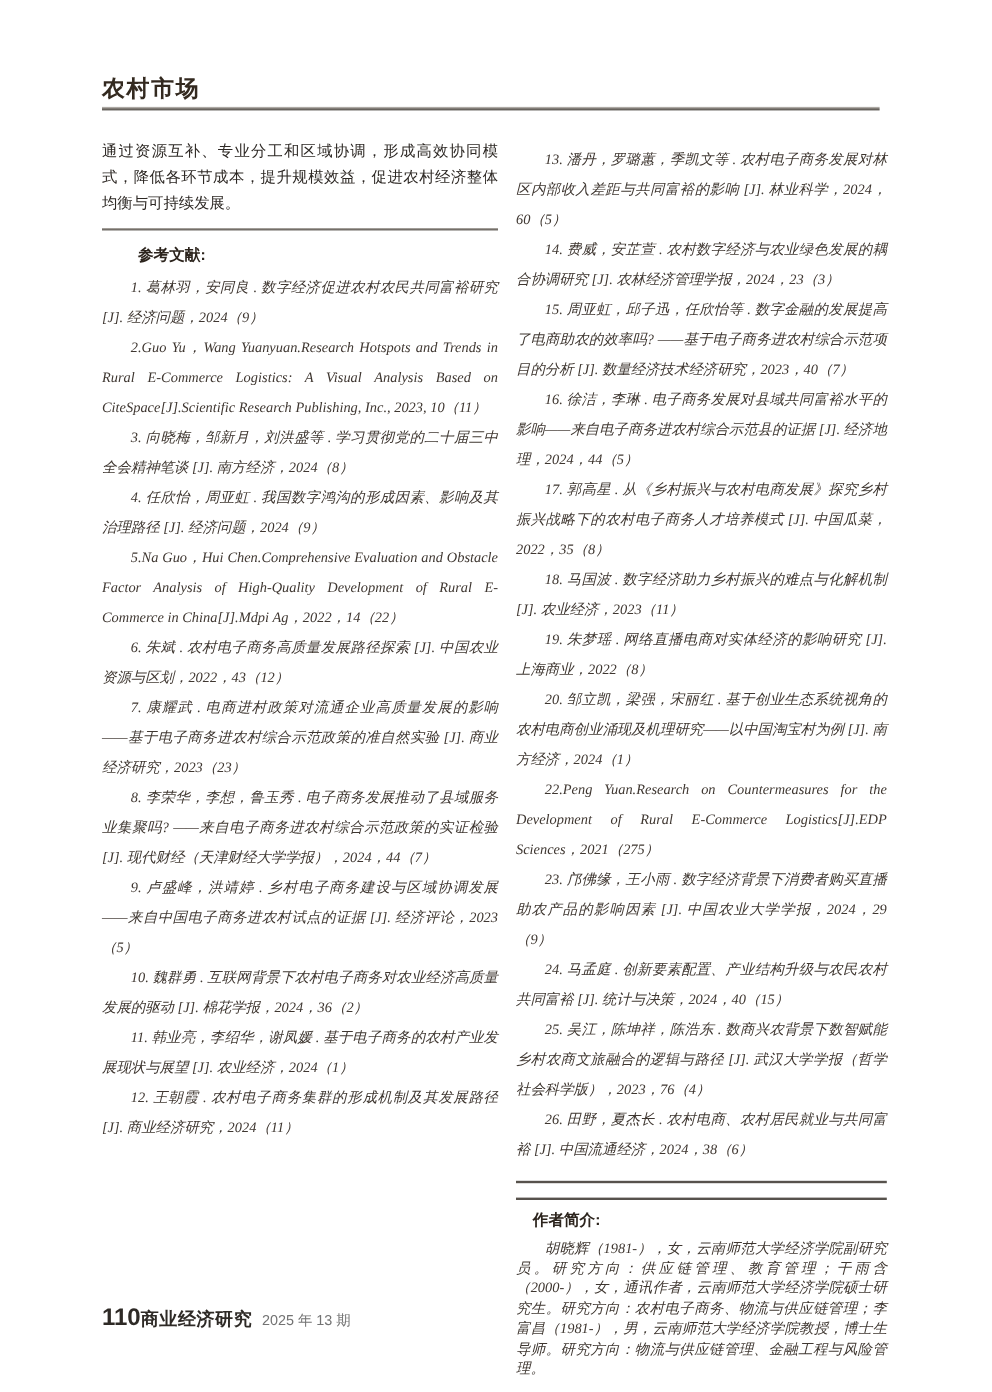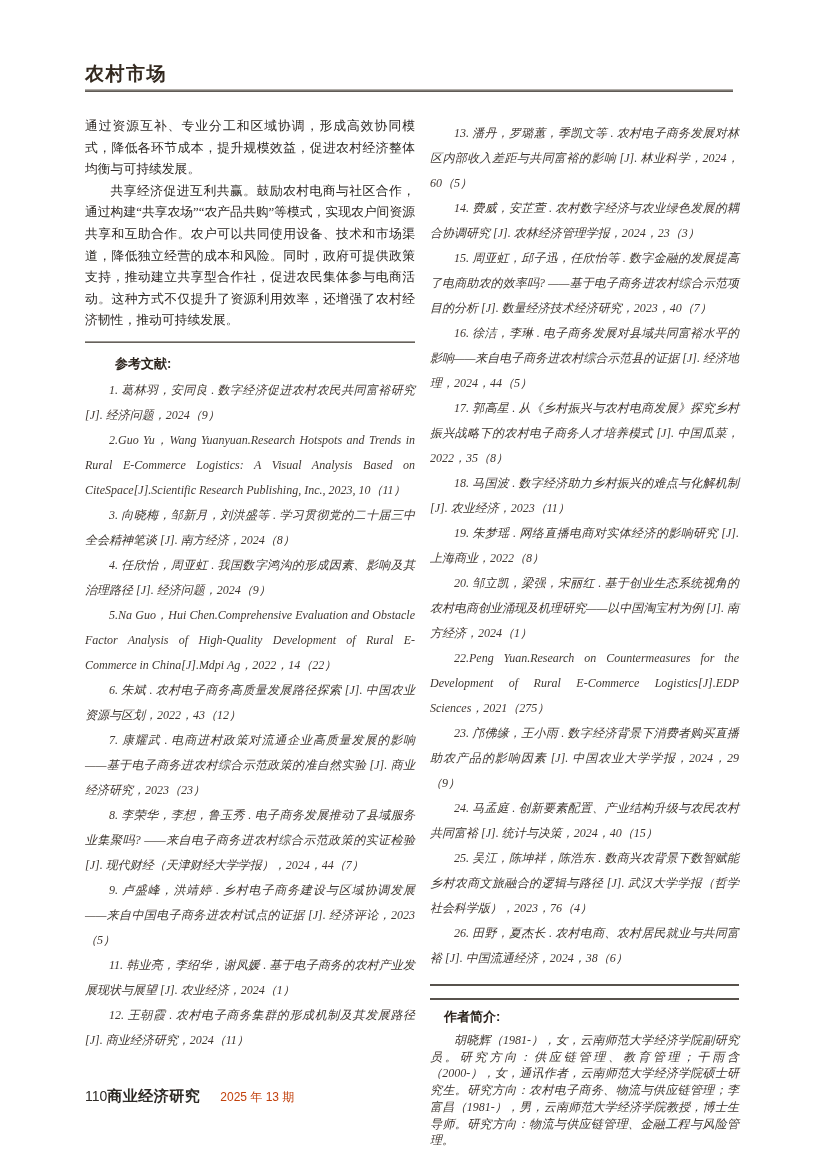--- a/index.html
+++ b/index.html
@@ -51,52 +51,52 @@
   .author-bio {
     margin:0; text-indent:2em; font-size:12px; line-height:16.7px;
     font-style:italic; color:#3f3731; text-align:justify;
   }
 
   .footer {
     position:absolute; left:85px; top:1087px;
     font-family:"Liberation Sans","DejaVu Sans",sans-serif;
     color:#2e2a26; display:flex; align-items:baseline;
   }
-  .footer .page-num { font-weight:normal; font-size:14px; }
+  .footer .page-num { font-weight:bold; font-size:20px; }
   .footer .journal  { font-weight:bold; font-size:15px; letter-spacing:0.5px;text-align:right; }
-  .footer .issue    { font-size:12px; margin-left:20px; color:#c2410c; }
+  .footer .issue    { font-size:12px; margin-left:8px; color:#737373; }
 </style>
 </head>
 <body>
 
 <div class="page">
 
   <div class="masthead-title">农村市场</div>
   <div class="masthead-rule"></div>
 
   <div class="col col-left">
     <div class="body-text">
       <p>通过资源互补、专业分工和区域协调，形成高效协同模式，降低各环节成本，提升规模效益，促进农村经济整体均衡与可持续发展。</p>
-      <p class="indent">共享经济促进互利共赢。鼓励农村电商与社区合作，通过构建“共享农场”“农产品共购”等模式，实现农户间资源共享和互助合作。农户可以共同使用设备、技术和市场渠道，降低独立经营的成本和风险。同时，政府可提供政策支持，推动建立共享型合作社，促进农民集体参与电商活动。这种方式不仅提升了资源利用效率，还增强了农村经济韧性，推动可持续发展。</p>
     </div>
 
     <div class="section-rule"></div>
 
     <div class="ref-heading">参考文献:</div>
 
     <div class="refs">
       <p>1. 葛林羽，安同良 . 数字经济促进农村农民共同富裕研究 [J]. 经济问题，2024（9）</p>
       <p>2.Guo Yu，Wang Yuanyuan.Research Hotspots and Trends in Rural E-Commerce Logistics: A Visual Analysis Based on CiteSpace[J].Scientific Research Publishing, Inc., 2023, 10（11）</p>
       <p>3. 向晓梅，邹新月，刘洪盛等 . 学习贯彻党的二十届三中全会精神笔谈 [J]. 南方经济，2024（8）</p>
       <p>4. 任欣怡，周亚虹 . 我国数字鸿沟的形成因素、影响及其治理路径 [J]. 经济问题，2024（9）</p>
       <p>5.Na Guo，Hui Chen.Comprehensive Evaluation and Obstacle Factor Analysis of High-Quality Development of Rural E-Commerce in China[J].Mdpi Ag，2022，14（22）</p>
       <p>6. 朱斌 . 农村电子商务高质量发展路径探索 [J]. 中国农业资源与区划，2022，43（12）</p>
       <p>7. 康耀武 . 电商进村政策对流通企业高质量发展的影响——基于电子商务进农村综合示范政策的准自然实验 [J]. 商业经济研究，2023（23）</p>
       <p>8. 李荣华，李想，鲁玉秀 . 电子商务发展推动了县域服务业集聚吗? ——来自电子商务进农村综合示范政策的实证检验 [J]. 现代财经（天津财经大学学报），2024，44（7）</p>
       <p>9. 卢盛峰，洪靖婷 . 乡村电子商务建设与区域协调发展——来自中国电子商务进农村试点的证据 [J]. 经济评论，2023（5）</p>
+      <p>10. 魏群勇 . 互联网背景下农村电子商务对农业经济高质量发展的驱动 [J]. 棉花学报，2024，36（2）</p>
       <p>11. 韩业亮，李绍华，谢凤媛 . 基于电子商务的农村产业发展现状与展望 [J]. 农业经济，2024（1）</p>
       <p>12. 王朝霞 . 农村电子商务集群的形成机制及其发展路径 [J]. 商业经济研究，2024（11）</p>
     </div>
   </div>
 
   <div class="col col-right">
     <div class="refs">
       <p>13. 潘丹，罗璐蕙，季凯文等 . 农村电子商务发展对林区内部收入差距与共同富裕的影响 [J]. 林业科学，2024，60（5）</p>
       <p>14. 费威，安芷萱 . 农村数字经济与农业绿色发展的耦合协调研究 [J]. 农林经济管理学报，2024，23（3）</p>
       <p>15. 周亚虹，邱子迅，任欣怡等 . 数字金融的发展提高了电商助农的效率吗? ——基于电子商务进农村综合示范项目的分析 [J]. 数量经济技术经济研究，2023，40（7）</p>

